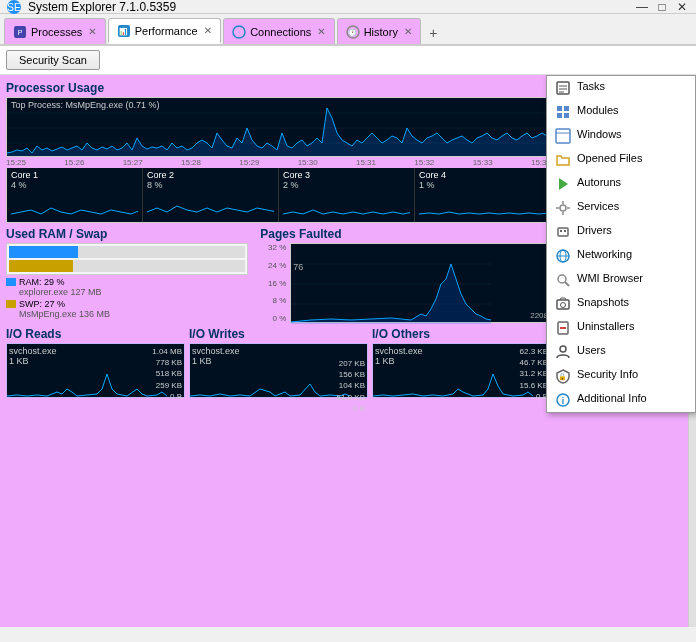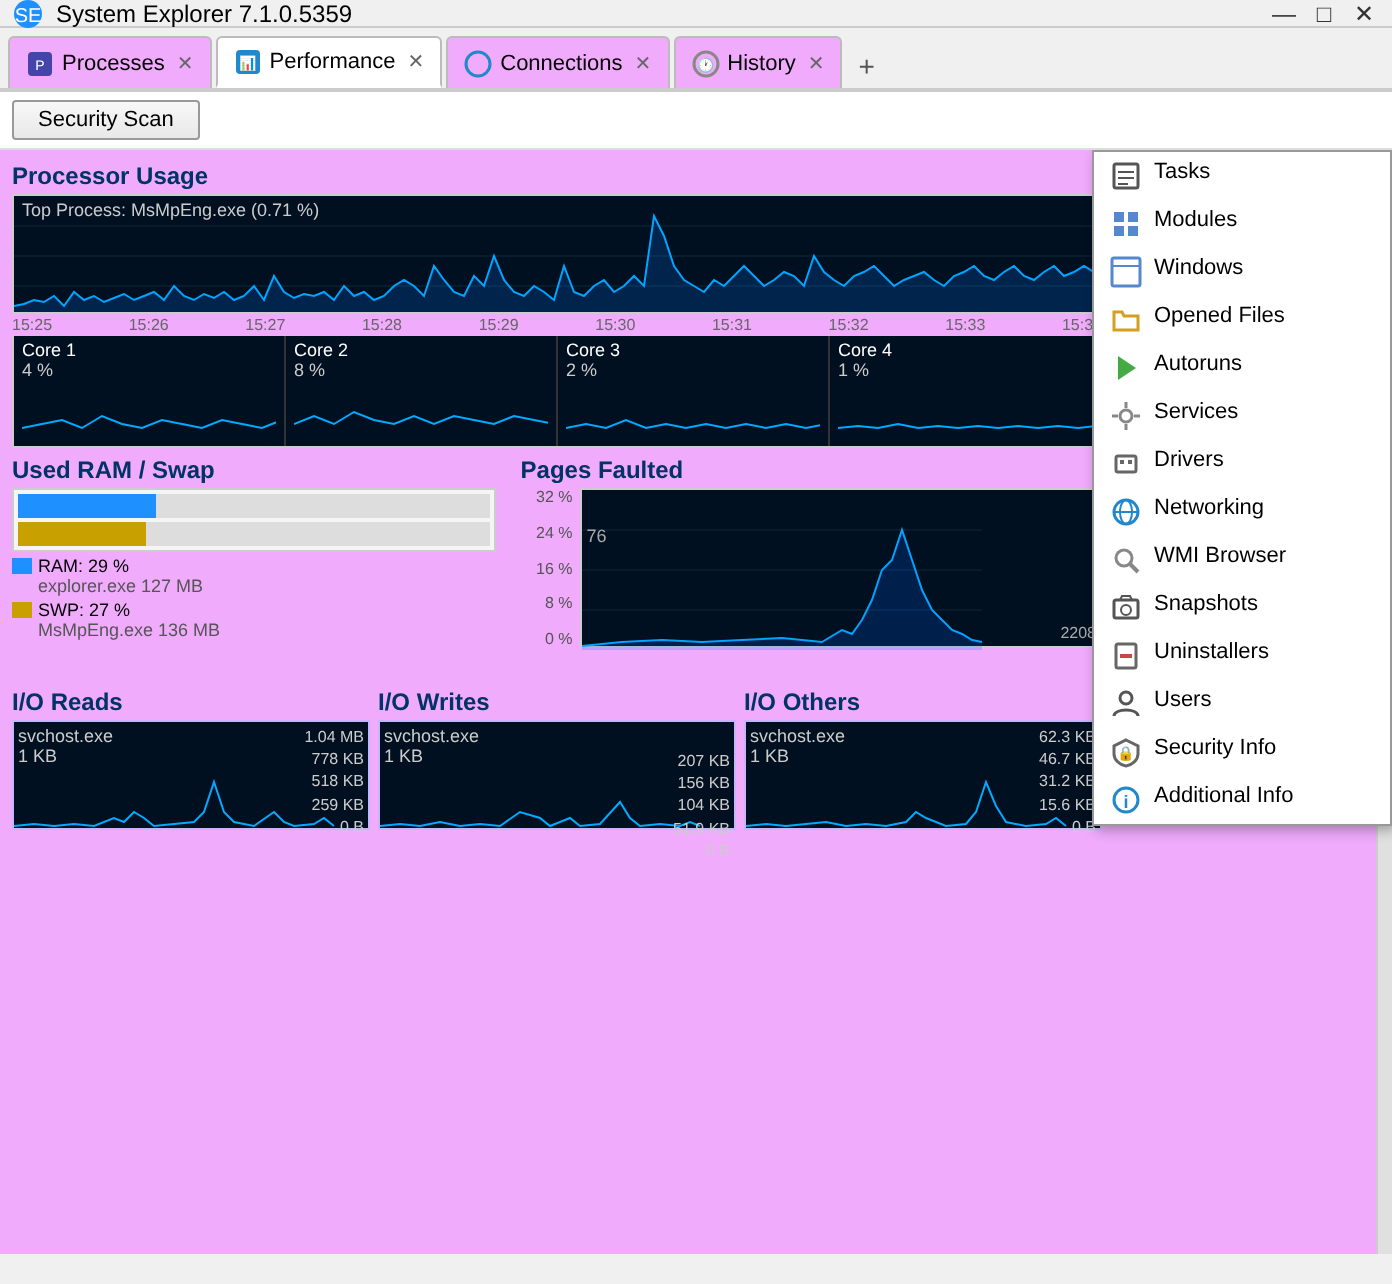--- a/index.html
+++ b/index.html
@@ -334,21 +334,21 @@
             <line x1="0" y1="60" x2="200" y2="60" stroke="#0a2a3a" stroke-width="0.5"></line>
             <polyline fill="none" stroke="#00aaff" stroke-width="1" points="0,78 20,76 40,75 60,76 80,75 100,74 120,76 130,70 135,72 140,65 145,55 150,40 155,35 160,20 165,35 170,50 175,60 180,65 185,70 190,72 195,75 200,76"></polyline>
             <polyline fill="rgba(0,100,255,0.2)" stroke="none" points="0,80 0,78 20,76 40,75 60,76 80,75 100,74 120,76 130,70 135,72 140,65 145,55 150,40 155,35 160,20 165,35 170,50 175,60 180,65 185,70 190,72 195,75 200,76 200,80"></polyline>
           </svg>
           <span style="position:absolute; right:2px; bottom:2px; color:#aaa; font-size:8px;">2208</span>
         </div>
       </div>
     </div>
   </div>
 
-  <div class="io-row" style="margin-top:20px; width:545px;">
+  <div class="io-row" style="margin-top:4px; width:545px;">
 
     <div class="io-section">
       <div class="section-title">I/O Reads</div>
       <div class="io-chart">
         <span style="position:absolute; top:2px; left:2px; color:#ccc; font-size:9px;">svchost.exe</span>
         <span style="position:absolute; top:12px; left:2px; color:#ccc; font-size:9px;">1 KB</span>
         <svg width="100%" height="55">
           <polyline fill="none" stroke="#00aaff" stroke-width="1" points="0,52 10,51 20,52 30,51 40,52 50,48 55,50 60,45 65,48 70,52 80,51 90,50 95,45 100,30 105,45 110,50 120,52 130,45 135,50 140,52 150,51 155,48 160,52"></polyline>
         </svg>
         <div style="position:absolute; right:2px; top:2px; font-size:8px; color:#ccc; line-height:1.4; text-align:right;">

